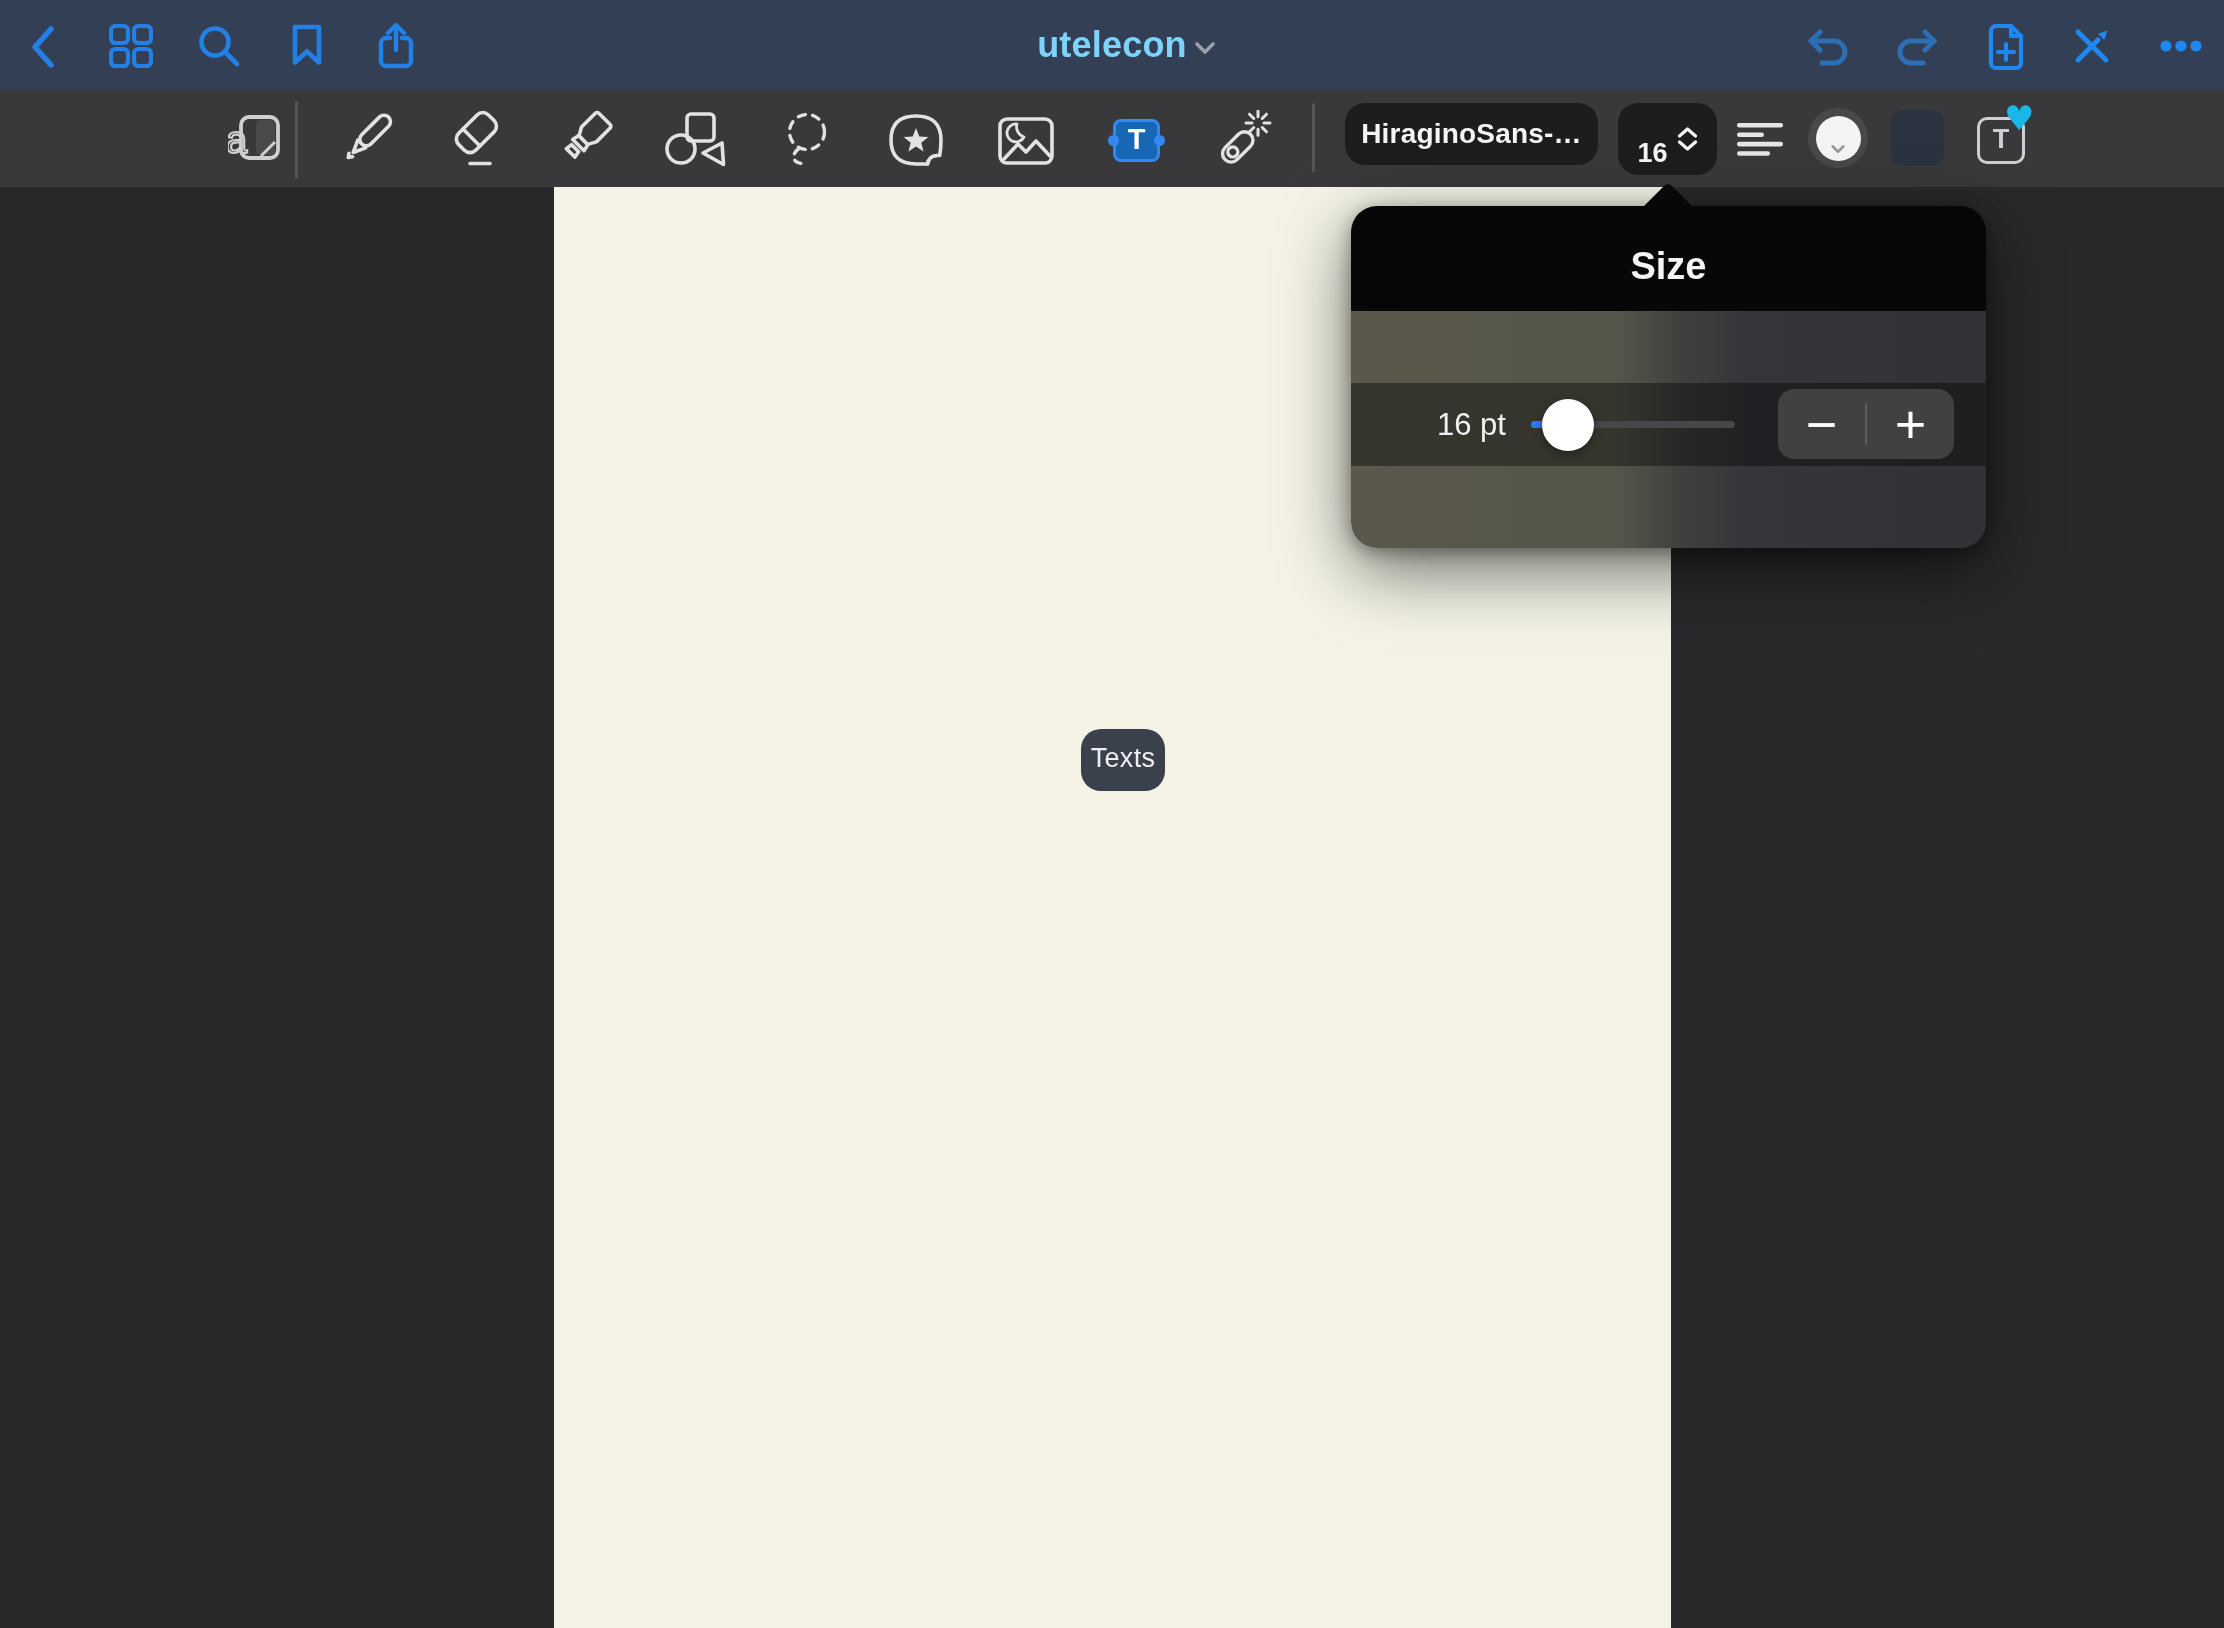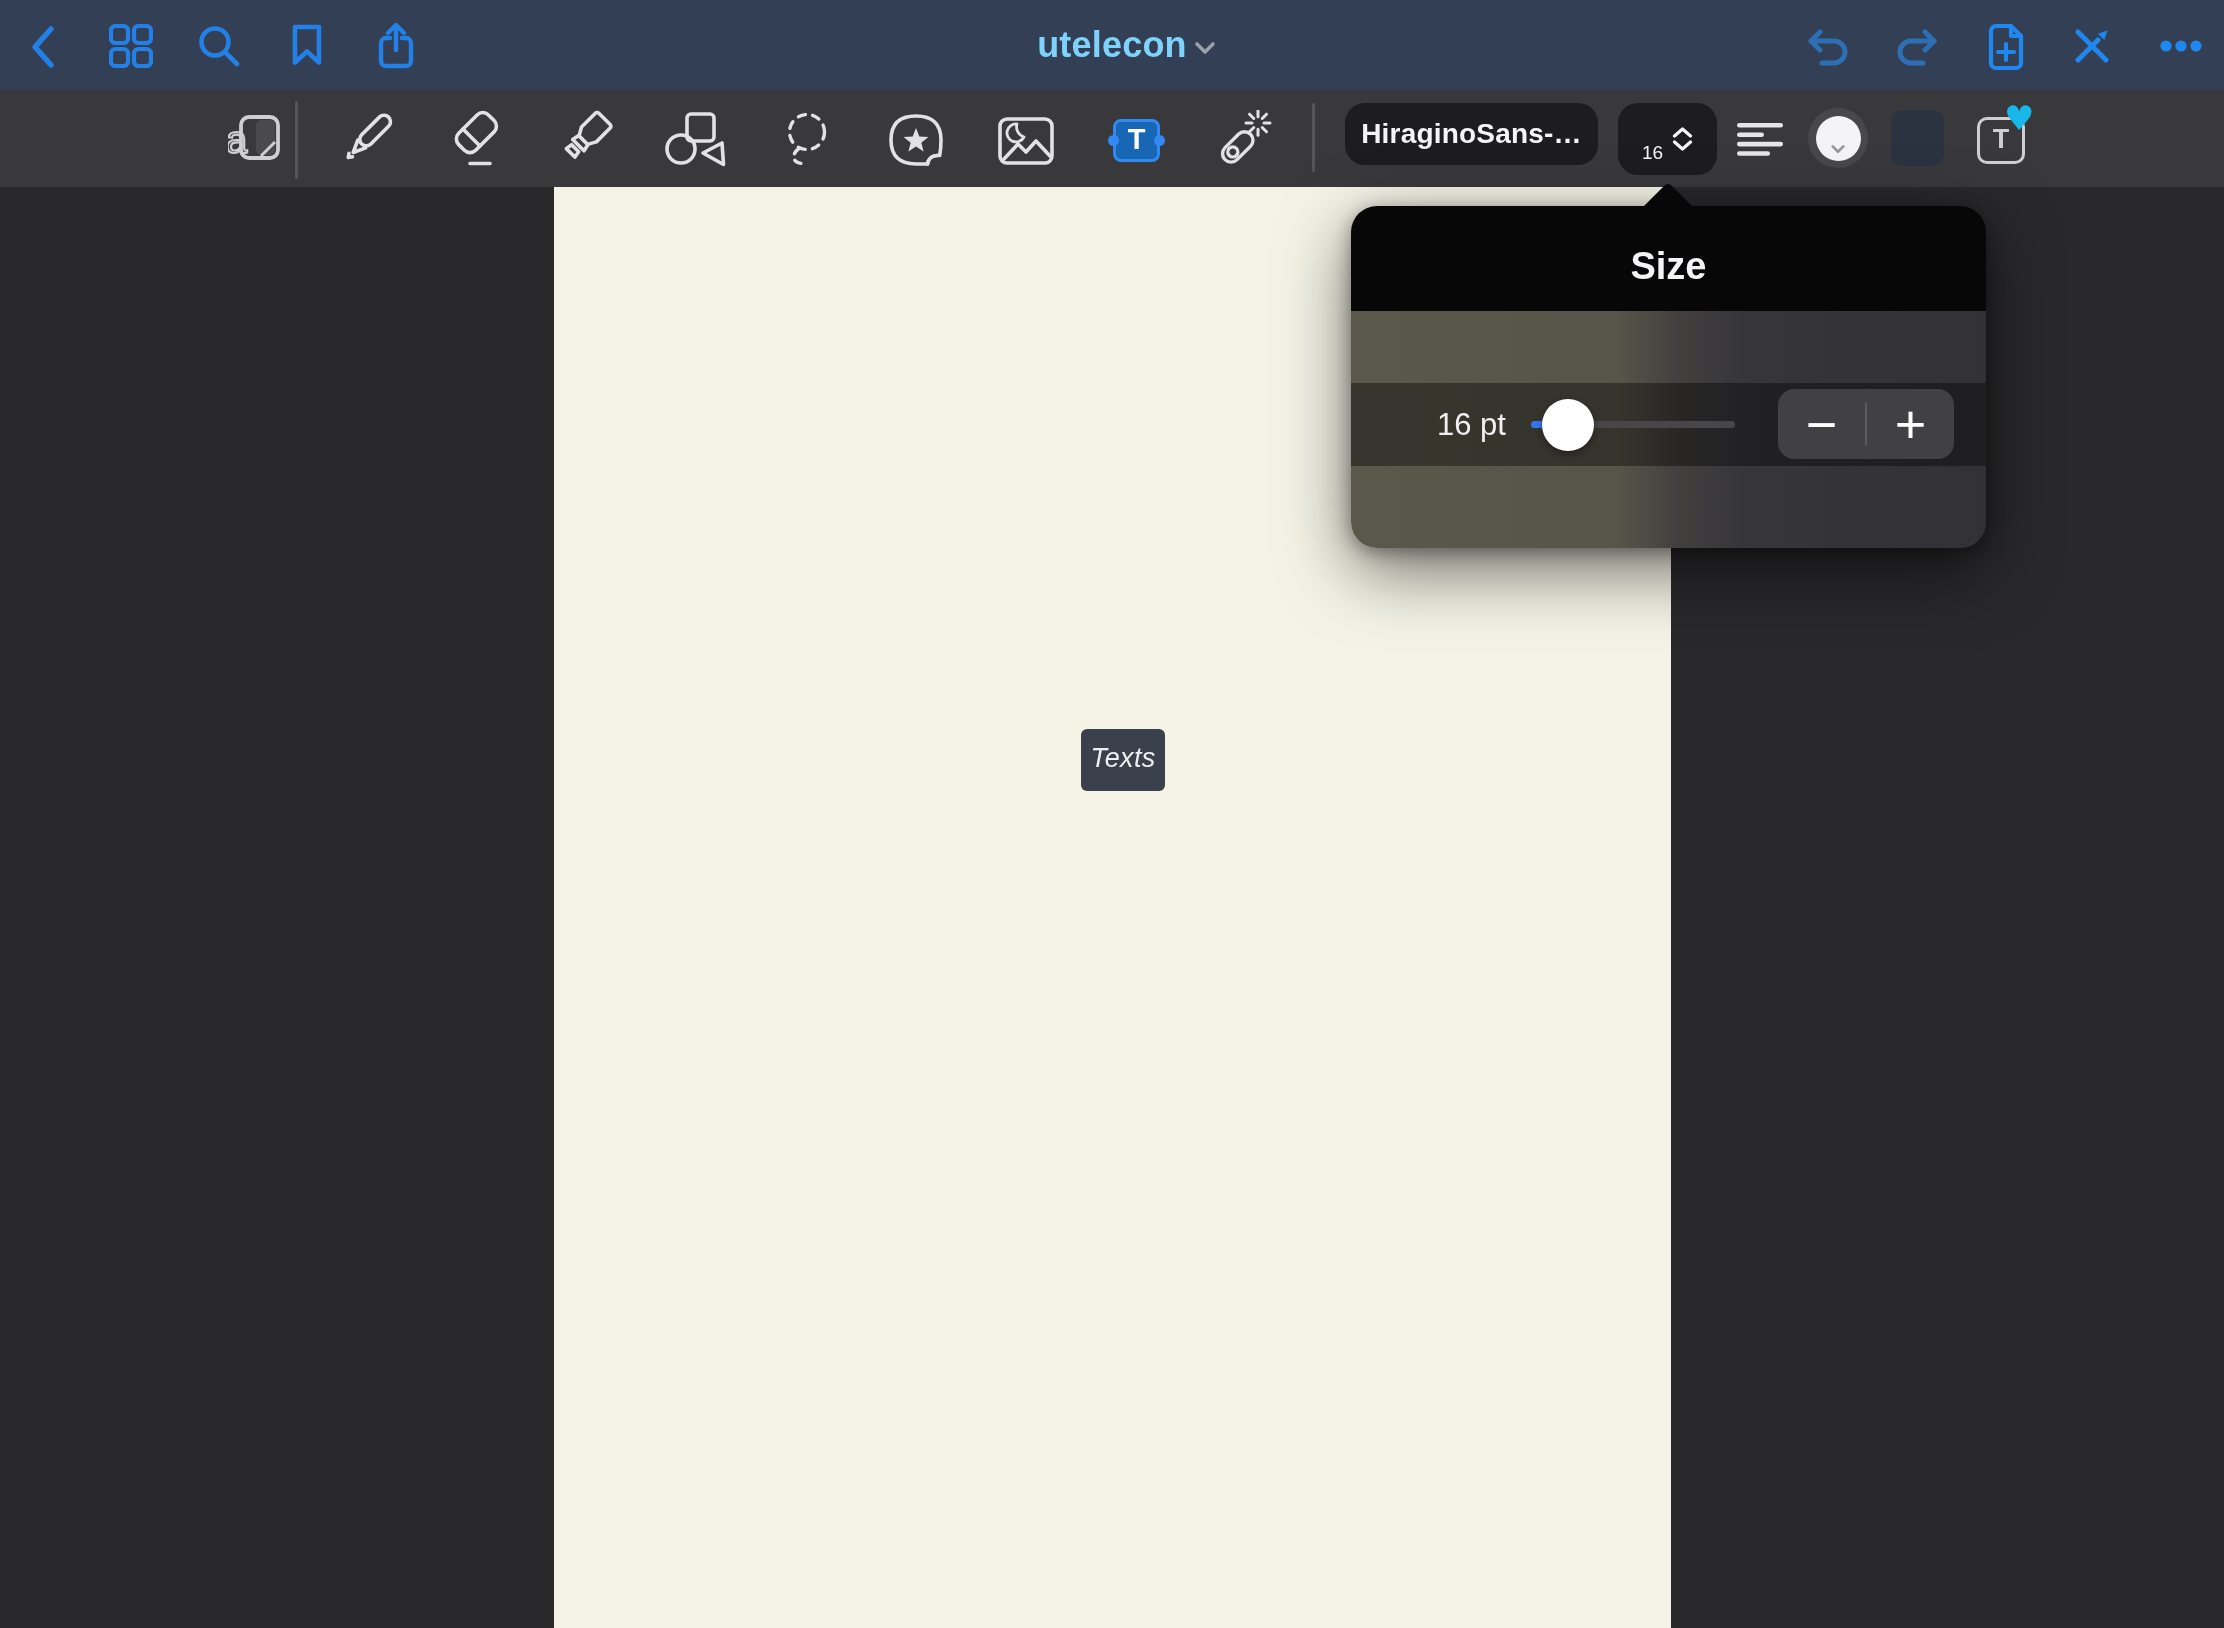--- a/index.html
+++ b/index.html
@@ -14,21 +14,21 @@
     color:#7dd3fc; font-size:36px; font-weight:600; letter-spacing:0.2px; white-space:nowrap; }
 
   
   .toolbar { position:absolute; left:0; top:90px; width:2224px; height:97px; background:#39393b; }
   .vdiv { position:absolute; width:3px; border-radius:1.5px; background:#555558; }
   .pill { position:absolute; background:#1d1d1f; border-radius:20px; color:#f5f5f7;
     display:flex; align-items:center; justify-content:center; }
   .font-pill { left:1345px; top:13px; width:253px; height:62px; }
   .font-pill span { font-size:28px; font-weight:700; letter-spacing:0.2px; }
   .size-pill { left:1618px; top:13px; width:99px; height:72px; gap:9px; }
-  .size-pill .val { font-size:19px; font-weight:400;margin-top:28px; }
+  .size-pill .val { font-size:27px; font-weight:700;margin-top:28px; }
   .texttool { position:absolute; left:1113px; top:29px; width:47px; height:43px;
     background:#1767b4; border:3px solid #3389f2; border-radius:8px;
     display:flex; align-items:center; justify-content:center; }
   .texttool span { color:#ffffff; font-size:29px; font-weight:700; padding-bottom:2px; }
   .texttool .handle { position:absolute; width:11px; height:11px; border-radius:50%;
     background:#3389f2; top:50%; margin-top:-5.5px; }
   .handle.l { left:-8px; } .handle.r { right:-8px; }
   .color-ctl { position:absolute; left:1808px; top:18px; width:60px; height:60px; border-radius:50%;
     background:#48484b; display:flex; align-items:center; justify-content:center; }
   .color-ctl .disc { width:45px; height:45px; border-radius:50%; background:#f4f4f6;
@@ -38,21 +38,21 @@
   .tt-box { position:absolute; left:1977px; top:27px; width:48px; height:47px;
     border:3.5px solid #cfcfd3; border-radius:10px;
     display:flex; align-items:center; justify-content:center; }
   .tt-box span { color:#cfcfd3; font-size:27px; font-weight:600; padding-bottom:2px; }
   .tt-heart { position:absolute; left:2004px; top:11px; font-size:34px; line-height:1;
     color:#19b7ea; font-family:"DejaVu Sans", sans-serif; }
 
   
   .page { position:absolute; left:554px; top:187px; width:1117px; height:1441px; background:#f4f3e6; }
   .text-object { position:absolute; left:1081px; top:729px; width:84px; height:62px;
-    background:#3a404c; border-radius:6px; display:flex; align-items:center; justify-content:center;font-style:italic; }
+    background:#3a404c; border-radius:20px; display:flex; align-items:center; justify-content:center; }
   .text-object span { color:#edeff3; font-size:27px; font-weight:400; letter-spacing:0.3px; padding-bottom:3px; }
 
   
   .popover { position:absolute; left:1351px; top:206px; width:635px; height:342px;
     border-radius:26px; overflow:hidden;
     box-shadow:0 22px 70px rgba(0,0,0,0.55), 0 4px 18px rgba(0,0,0,0.35); }
   .pop-arrow { position:absolute; left:1639px; top:183px; }
   .pop-header { position:absolute; left:0; top:0; right:0; height:120px; background:#070708;
     display:flex; align-items:center; justify-content:center; }
   .pop-header span { color:#f4f4f6; font-size:38px; font-weight:600; }

